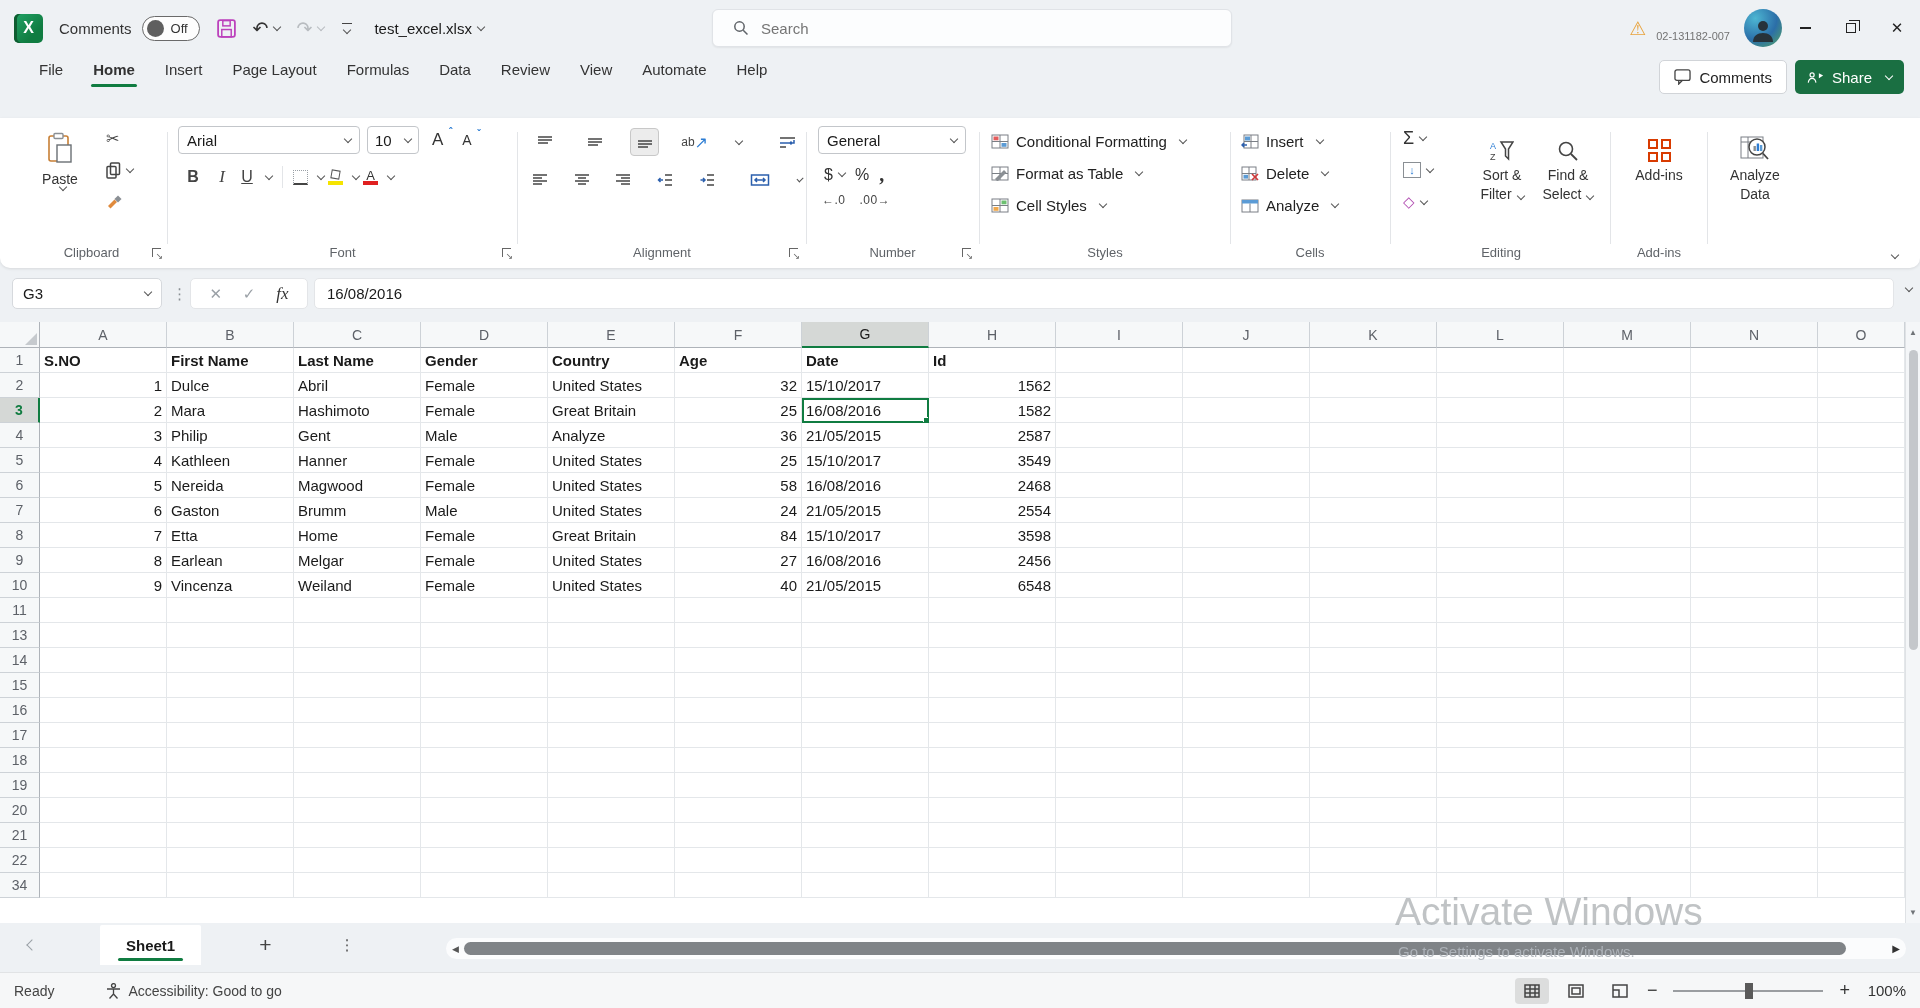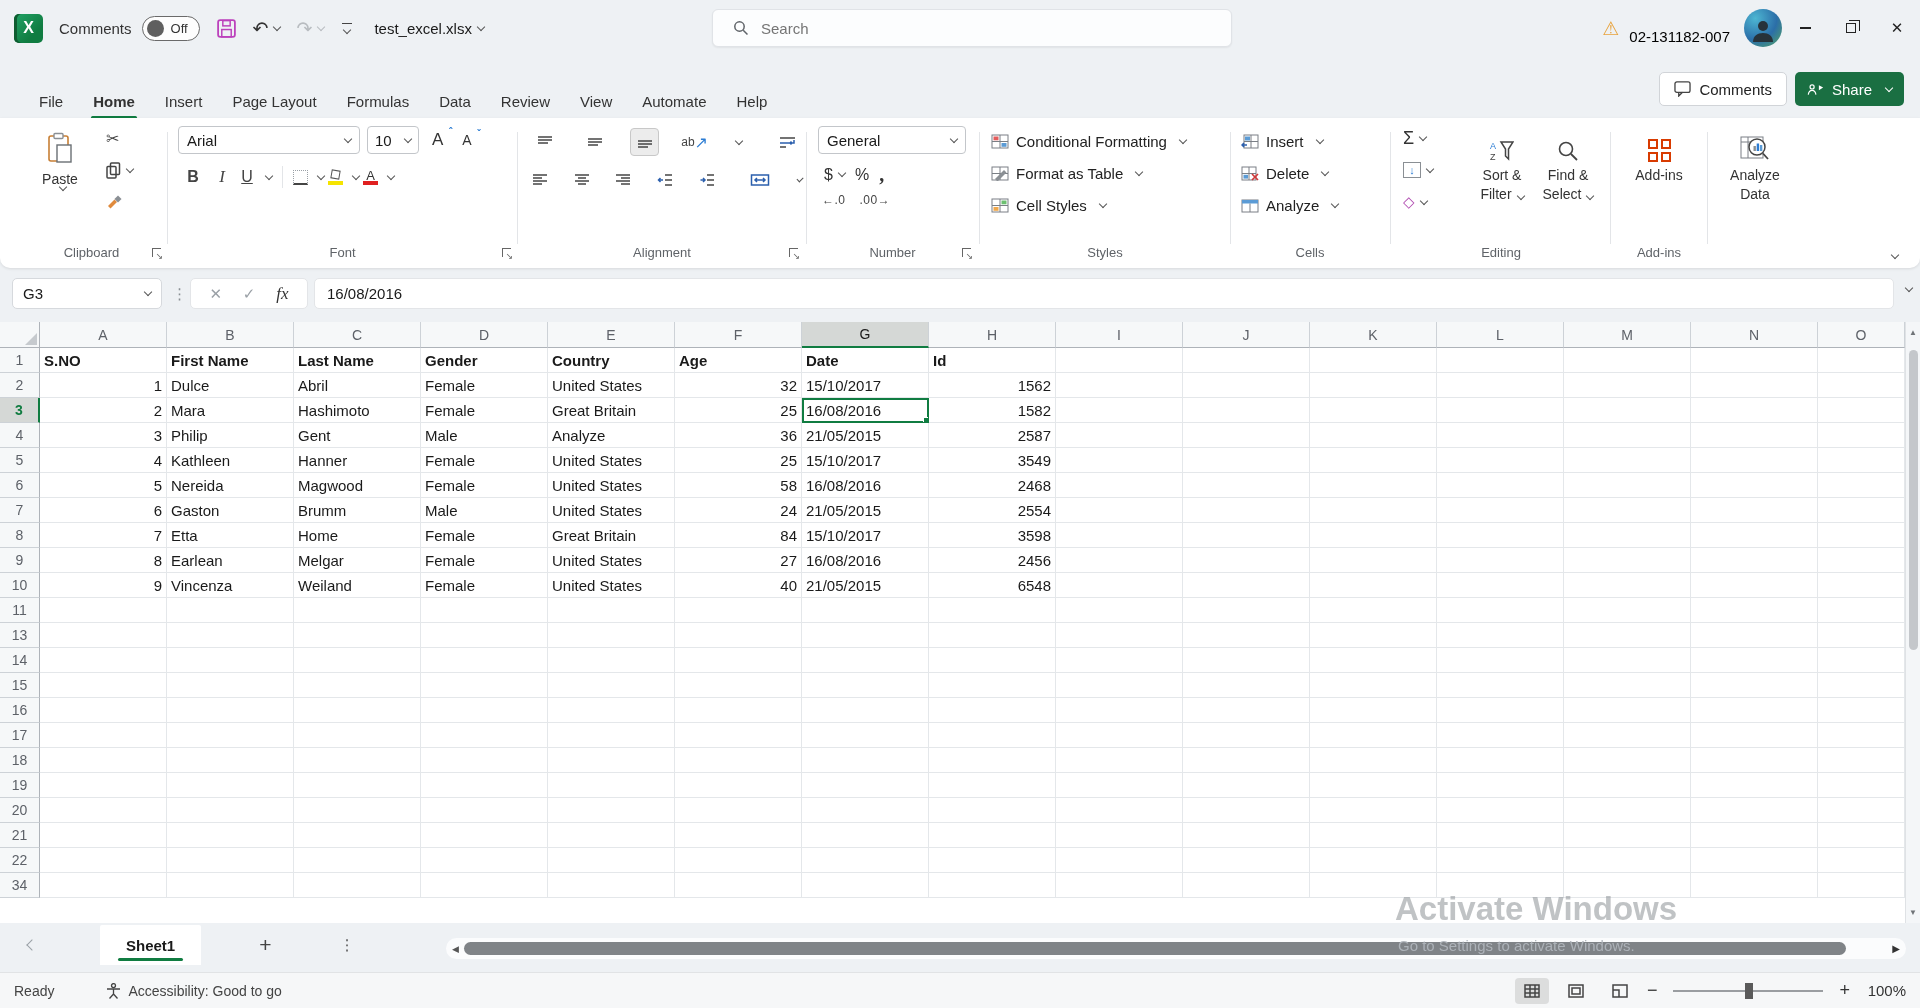--- a/index.html
+++ b/index.html
@@ -30,33 +30,33 @@
   .qat .bar{width:10px;height:1.6px;background:#444;margin-bottom:3px}
   .qat .chev{margin:0}
   .filename{margin-left:22px;font-size:15px;color:#1a1a1a;display:flex;align-items:center}
   .searchbox{position:absolute;left:712px;top:9px;width:520px;height:38px;background:#fcfdfe;
              border:1px solid #e0e3e7;border-radius:6px;display:flex;align-items:center;
              padding-left:20px;box-shadow:0 1px 2px rgba(0,0,0,.06)}
   .searchbox input{border:none;outline:none;background:transparent;font-size:15px;color:#444;
                    margin-left:12px;width:420px;font-family:"Liberation Sans",sans-serif}
   .tb-right{position:absolute;right:0;top:0;height:56px;display:flex;align-items:center}
   .warn{color:var(--warning);font-size:19px}
-  .userid{font-size:15px;color:#000000;margin:16px 14px 0 10px}
+  .userid{font-size:11px;color:#737373;margin:16px 14px 0 10px}
   .avatar{width:38px;height:38px;border-radius:50%;overflow:hidden;position:relative;
           background:radial-gradient(circle at 30% 25%,#4db6d2,#2b6ea8 55%,#57a861)}
   .avatar svg{position:absolute;left:7px;top:9px}
   .wbtn{width:46px;height:56px;display:flex;align-items:center;justify-content:center;color:#222}
   .min-ic{width:11px;height:1.6px;background:#222}
   .restore-ic{width:10px;height:10px;border:1.2px solid #222;position:relative;background:#eef1f4}
   .restore-ic::before{content:"";position:absolute;left:2px;top:-4px;width:10px;height:10px;
                       border:1.2px solid #222;border-left:none;border-bottom:none}
   .close-ic{font-size:15px}
 
   
-  .tabrow{position:absolute;top:60px;left:0;right:0;height:62px;display:flex;align-items:flex-end}
+  .tabrow{position:absolute;top:48px;left:0;right:0;height:62px;display:flex;align-items:flex-start}
   .tabs{display:flex;padding-left:24px}
   .tab{position:relative;padding:0 15px;height:42px;display:flex;align-items:center;
        font-size:15px;color:#333}
   .tab.active{font-weight:700}
   .tab.active::after{content:"";position:absolute;left:13px;right:13px;bottom:3px;height:3px;
                      background:var(--accent);border-radius:2px}
   .tab-actions{position:absolute;right:16px;top:12px;display:flex;gap:8px}
   .btn-comments{height:34px;padding:0 14px;border:1px solid #d1d4d8;border-radius:5px;
                 background:#fff;display:flex;align-items:center;gap:8px;font-size:15px;color:#222}
   .btn-share{height:34px;padding:0 12px;border-radius:5px;background:var(--share);color:#fff;
@@ -219,21 +219,21 @@
   .st-right{position:absolute;right:14px;display:flex;align-items:center;gap:10px}
   .viewbtn{width:34px;height:26px;display:flex;align-items:center;justify-content:center;border-radius:4px}
   .viewbtn.seld{background:#dcdddd}
   .zoomline{width:150px;height:2px;background:#9a9da1;position:relative;margin:0 6px}
   .zoomthumb{position:absolute;left:72px;top:-7px;width:8px;height:16px;background:#5a5a5a}
   .zoompct{width:46px;text-align:right;font-size:15px;color:#333}
   .zsign{font-size:18px;color:#333}
 
   
   .watermark{position:absolute;left:1395px;top:890px;z-index:20;pointer-events:none}
-  .wm1{font-size:33px;color:rgba(140,145,150,.55);font-weight:700}
+  .wm1{font-size:39px;color:rgba(140,145,150,.55);font-weight:400}
   .wm2{font-size:15px;color:rgba(175,180,186,.95);margin-top:9px;margin-left:3px}
 </style>
 </head>
 <body>
 
 <div class="app">
 
   <div class="titlebar">
     <div class="tb-left">
       <div class="xl-icon">X</div>

